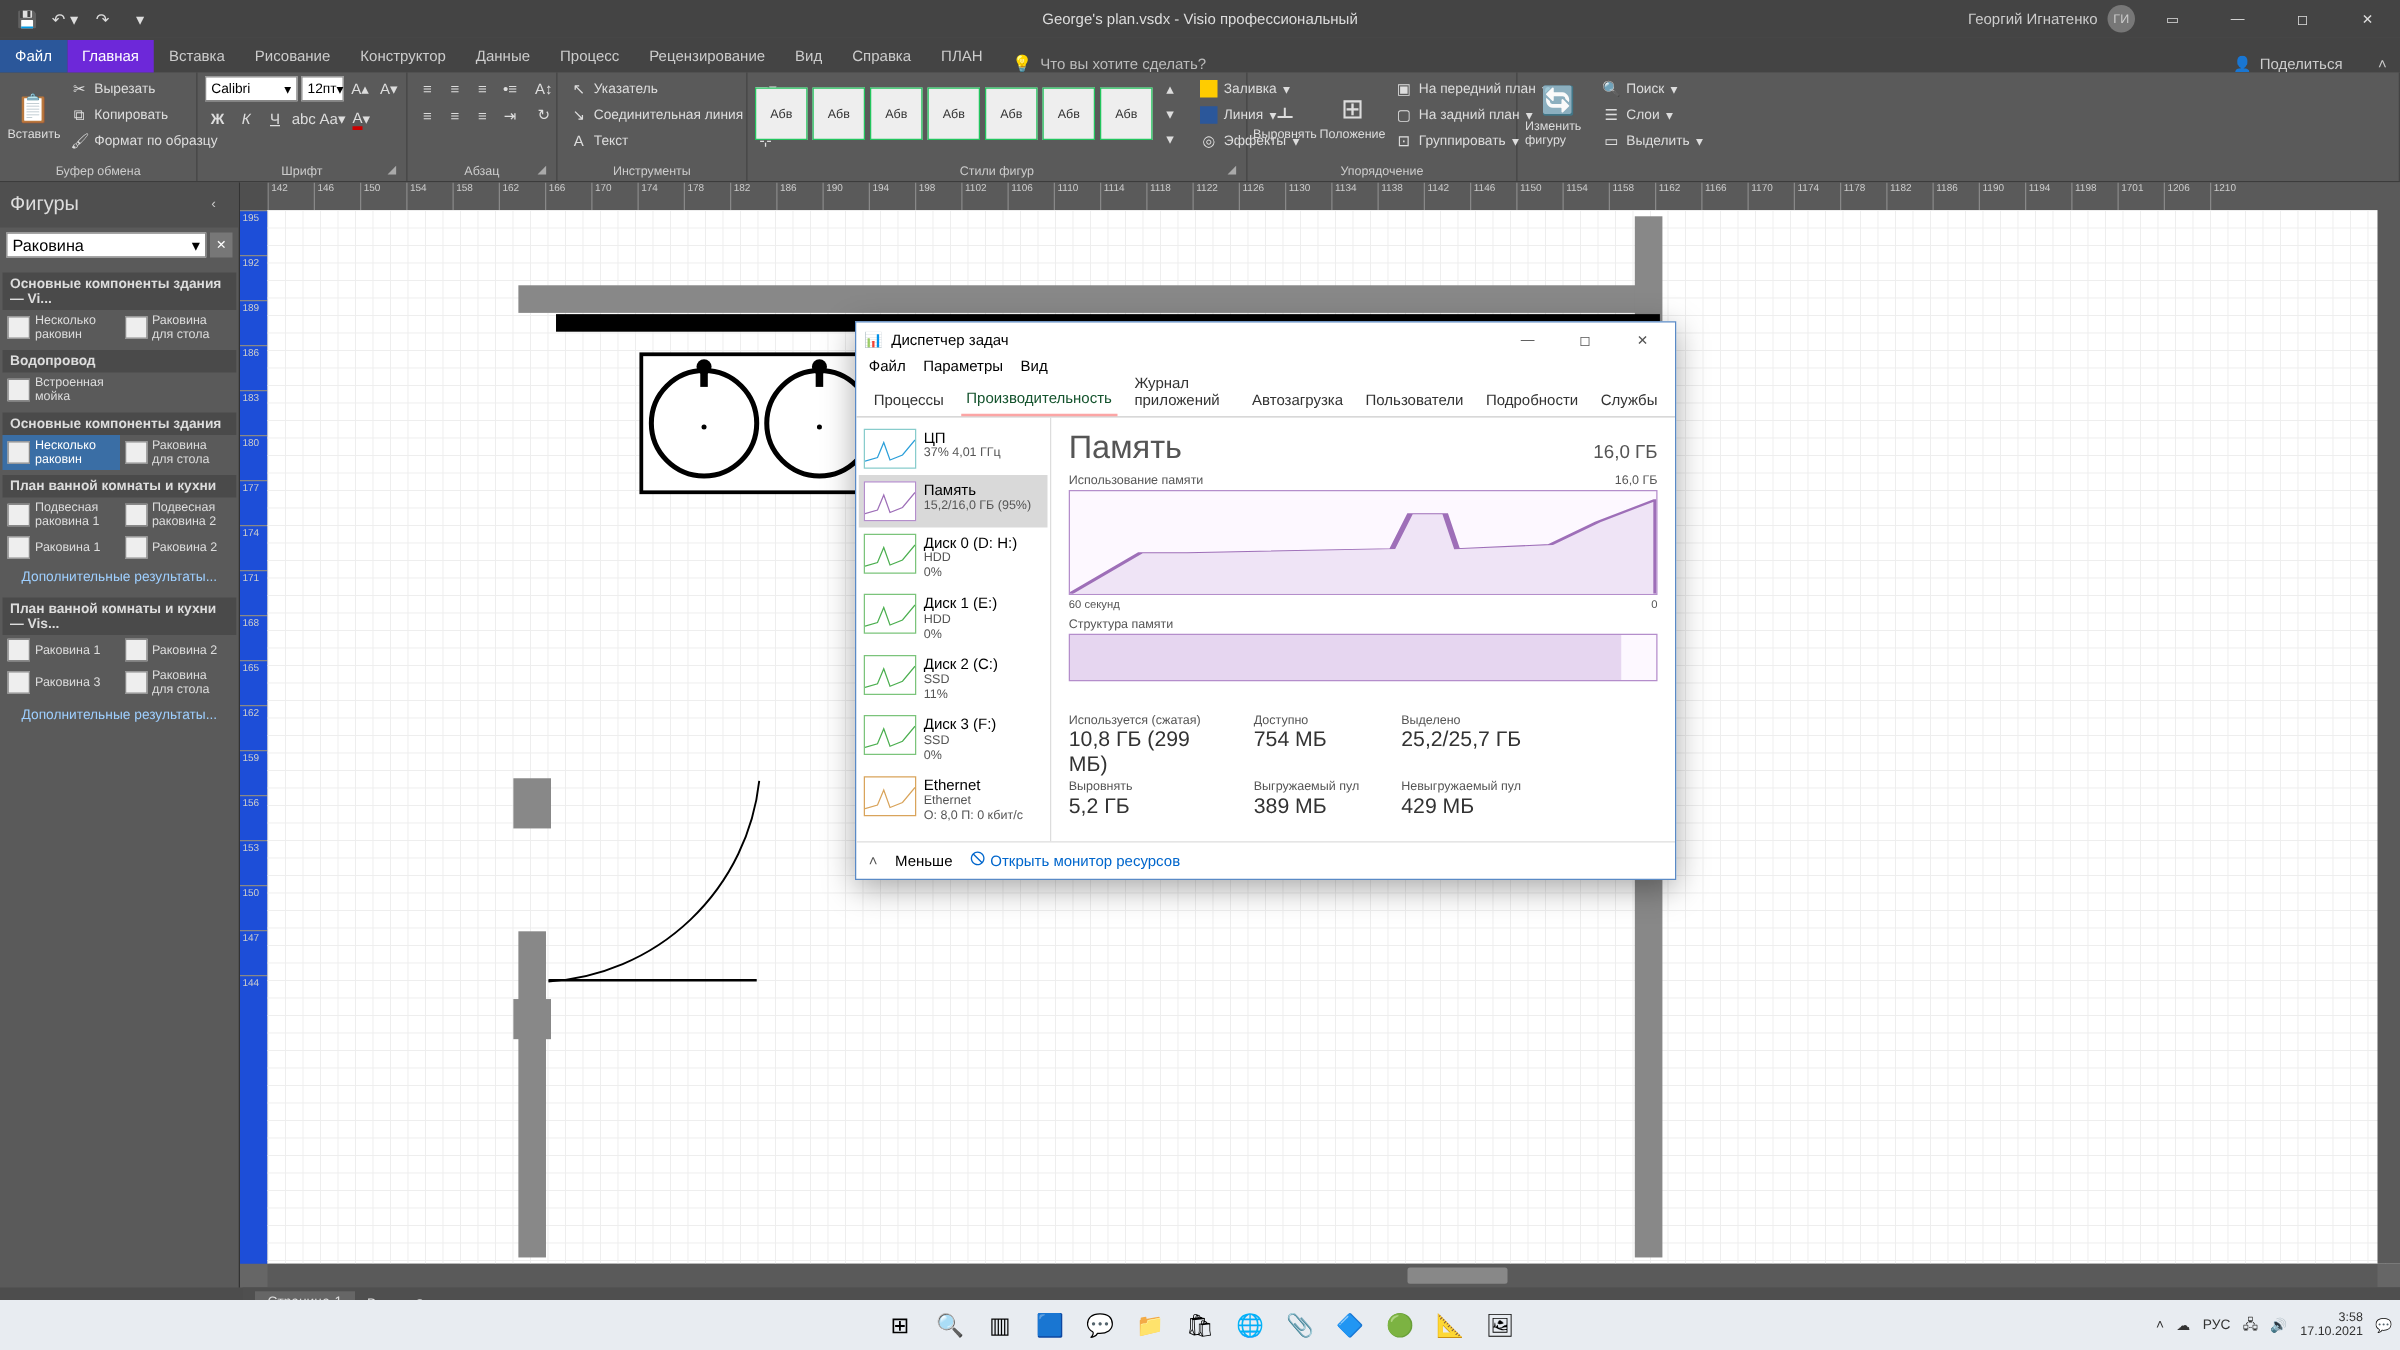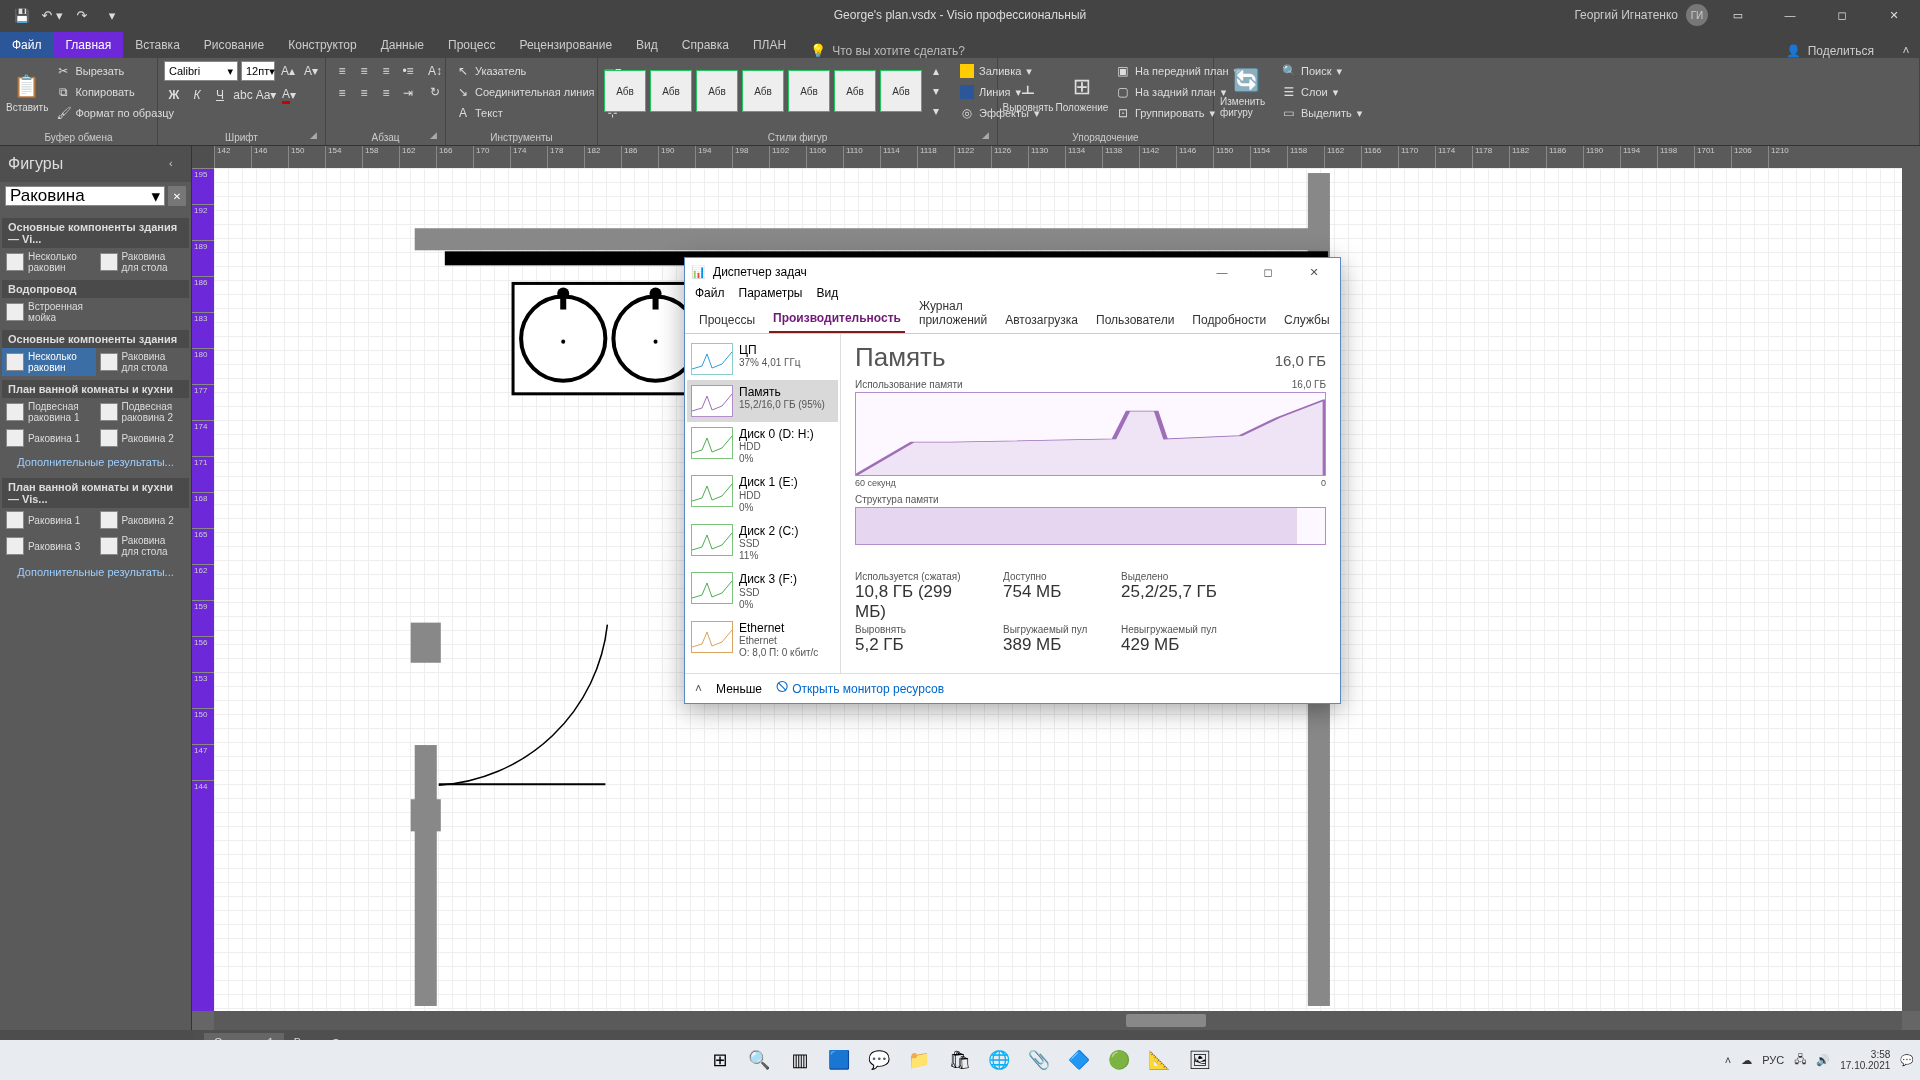--- a/index.html
+++ b/index.html
@@ -47,36 +47,36 @@
 .arrange-body { display: flex; gap: 6px; }
 
 
 .main { position: absolute; top: 146px; bottom: 50px; left: 0; right: 0; display: flex; }
 
 
 .shapes-pane { width: 192px; background: #5a5a5a; color: #ddd; display: flex; flex-direction: column; font-size: 11px; border-right: 1px solid #333; }
 .shapes-header { height: 36px; display: flex; align-items: center; justify-content: space-between; padding: 0 8px; background: #4f4f4f; font-size: 16px; }
 .collapse-caret { width: 14px; height: 14px; color: #ccc; font-size: 11px; }
 .search-row { display: flex; gap: 3px; padding: 4px 5px; }
-.search-box { flex: 1; height: 20px; background: #fff; border: 1px solid #888; display: flex; align-items: center; justify-content: space-between; padding: 0 4px; font-size: 17px; color: #000; }
+.search-box { flex: 1; height: 20px; background: #fff; border: 1px solid #888; display: flex; align-items: center; justify-content: space-between; padding: 0 4px; font-size: 13px; color: #000; }
 .search-x { width: 18px; height: 20px; background: #777; color: #fff; display: flex; align-items: center; justify-content: center; font-size: 10px; }
 .stencil-content { flex: 1; overflow-y: auto; padding: 4px 2px; }
 .stencil-heading { background: #4a4a4a; padding: 3px 6px; font-size: 11px; color: #ddd; font-weight: 600; margin-top: 4px; }
 .shape-row { display: flex; }
 .shape-cell { width: 50%; display: flex; align-items: center; gap: 4px; padding: 3px 4px; }
 .shape-cell.sel { background: #3a6ea5; color: #fff; }
 .shape-ic { width: 18px; height: 18px; background: #eee; border: 1px solid #888; flex-shrink: 0; display: flex; align-items: center; justify-content: center; font-size: 9px; color: #333; }
 .shape-lbl { font-size: 10px; line-height: 1.1; }
 .link-more { color: #9ecfff; padding: 6px 10px; font-size: 11px; text-align: center; }
 
 
 .canvas-wrap { flex: 1; position: relative; background: #666; }
 .ruler-h { position: absolute; top: 0; left: 22px; right: 0; height: 22px; background: #5a5a5a; display: flex; font-size: 8px; color: #ccc; overflow: hidden; }
 .ruler-h .tick { width: 37px; border-left: 1px solid #888; padding-left: 2px; line-height: 10px; }
-.ruler-v { position: absolute; top: 22px; left: 0; width: 22px; bottom: 19px; background: #6d28d9; display: flex; flex-direction: column; font-size: 8px; color: #ccc; overflow: hidden; }
+.ruler-v { position: absolute; top: 22px; left: 0; width: 22px; bottom: 19px; background: #1d4ed8; display: flex; flex-direction: column; font-size: 8px; color: #ccc; overflow: hidden; }
 .ruler-v .tick { height: 36px; border-top: 1px solid #888; padding: 1px 2px; }
 .ruler-corner { position: absolute; top: 0; left: 0; width: 22px; height: 22px; background: #4f4f4f; }
 .canvas { position: absolute; top: 22px; left: 22px; right: 0; bottom: 19px; background: #fff; background-image: linear-gradient(#eee 1px, transparent 1px), linear-gradient(90deg, #eee 1px, transparent 1px); background-size: 14px 14px; overflow: hidden; }
 .drawing { position: absolute; top: 0; left: 0; width: 100%; height: 100%; }
 .hscroll { position: absolute; bottom: 0; left: 22px; right: 18px; height: 19px; background: #5a5a5a; }
 .hscroll .thumb { position: absolute; left: 54%; width: 80px; height: 13px; top: 3px; background: #888; border-radius: 2px; }
 .vscroll { position: absolute; top: 22px; right: 0; bottom: 19px; width: 18px; background: #5a5a5a; }
 
 
 .page-tabs { position: absolute; bottom: 26px; left: 194px; right: 0; height: 24px; background: #4f4f4f; display: flex; align-items: center; font-size: 11px; color: #ddd; gap: 10px; padding-left: 10px; }
@@ -88,21 +88,21 @@
 
 
 .tm { position: absolute; left: 684px; top: 257px; width: 657px; height: 447px; background: #fff; border: 1px solid #5a8ac6; box-shadow: 0 6px 24px rgba(0,0,0,.35); display: flex; flex-direction: column; font-size: 12px; color: #000; }
 .tm-title { height: 28px; display: flex; align-items: center; padding: 0 6px; gap: 6px; }
 .tm-title .ic { width: 16px; height: 16px; display: flex; align-items: center; justify-content: center; font-size: 12px; color: #2b579a; }
 .tm-title .spacer { flex: 1; }
 .tm-win-btn { width: 40px; height: 28px; display: flex; align-items: center; justify-content: center; font-size: 11px; color: #555; }
 .tm-menu { height: 22px; display: flex; gap: 14px; padding: 0 10px; font-size: 12px; }
 .tm-tabs { height: 26px; display: flex; gap: 10px; padding: 0 10px; border-bottom: 1px solid #ccc; font-size: 12px; align-items: flex-end; }
 .tm-tab { padding: 4px 4px 6px; color: #333; }
-.tm-tab.active { border-bottom: 2px solid #7f1d1d; color: #701a75; font-weight: bold; }
+.tm-tab.active { border-bottom: 2px solid #fca5a5; color: #14532d; }
 .tm-body { flex: 1; display: flex; min-height: 0; }
 .tm-left { width: 156px; border-right: 1px solid #ddd; overflow-y: auto; padding: 4px 2px; }
 .tm-item { display: flex; gap: 6px; padding: 5px 4px; align-items: flex-start; }
 .tm-item.sel { background: #d9d9d9; }
 .tm-spark { width: 42px; height: 32px; border: 1px solid #8cc; background: #fff; flex-shrink: 0; position: relative; }
 .tm-spark.mem { border-color: #b48ecb; }
 .tm-spark.disk { border-color: #7bc47b; }
 .tm-spark.eth { border-color: #d9a45b; }
 .tm-item-txt { display: flex; flex-direction: column; line-height: 1.2; }
 .tm-item-title { font-size: 12px; }

